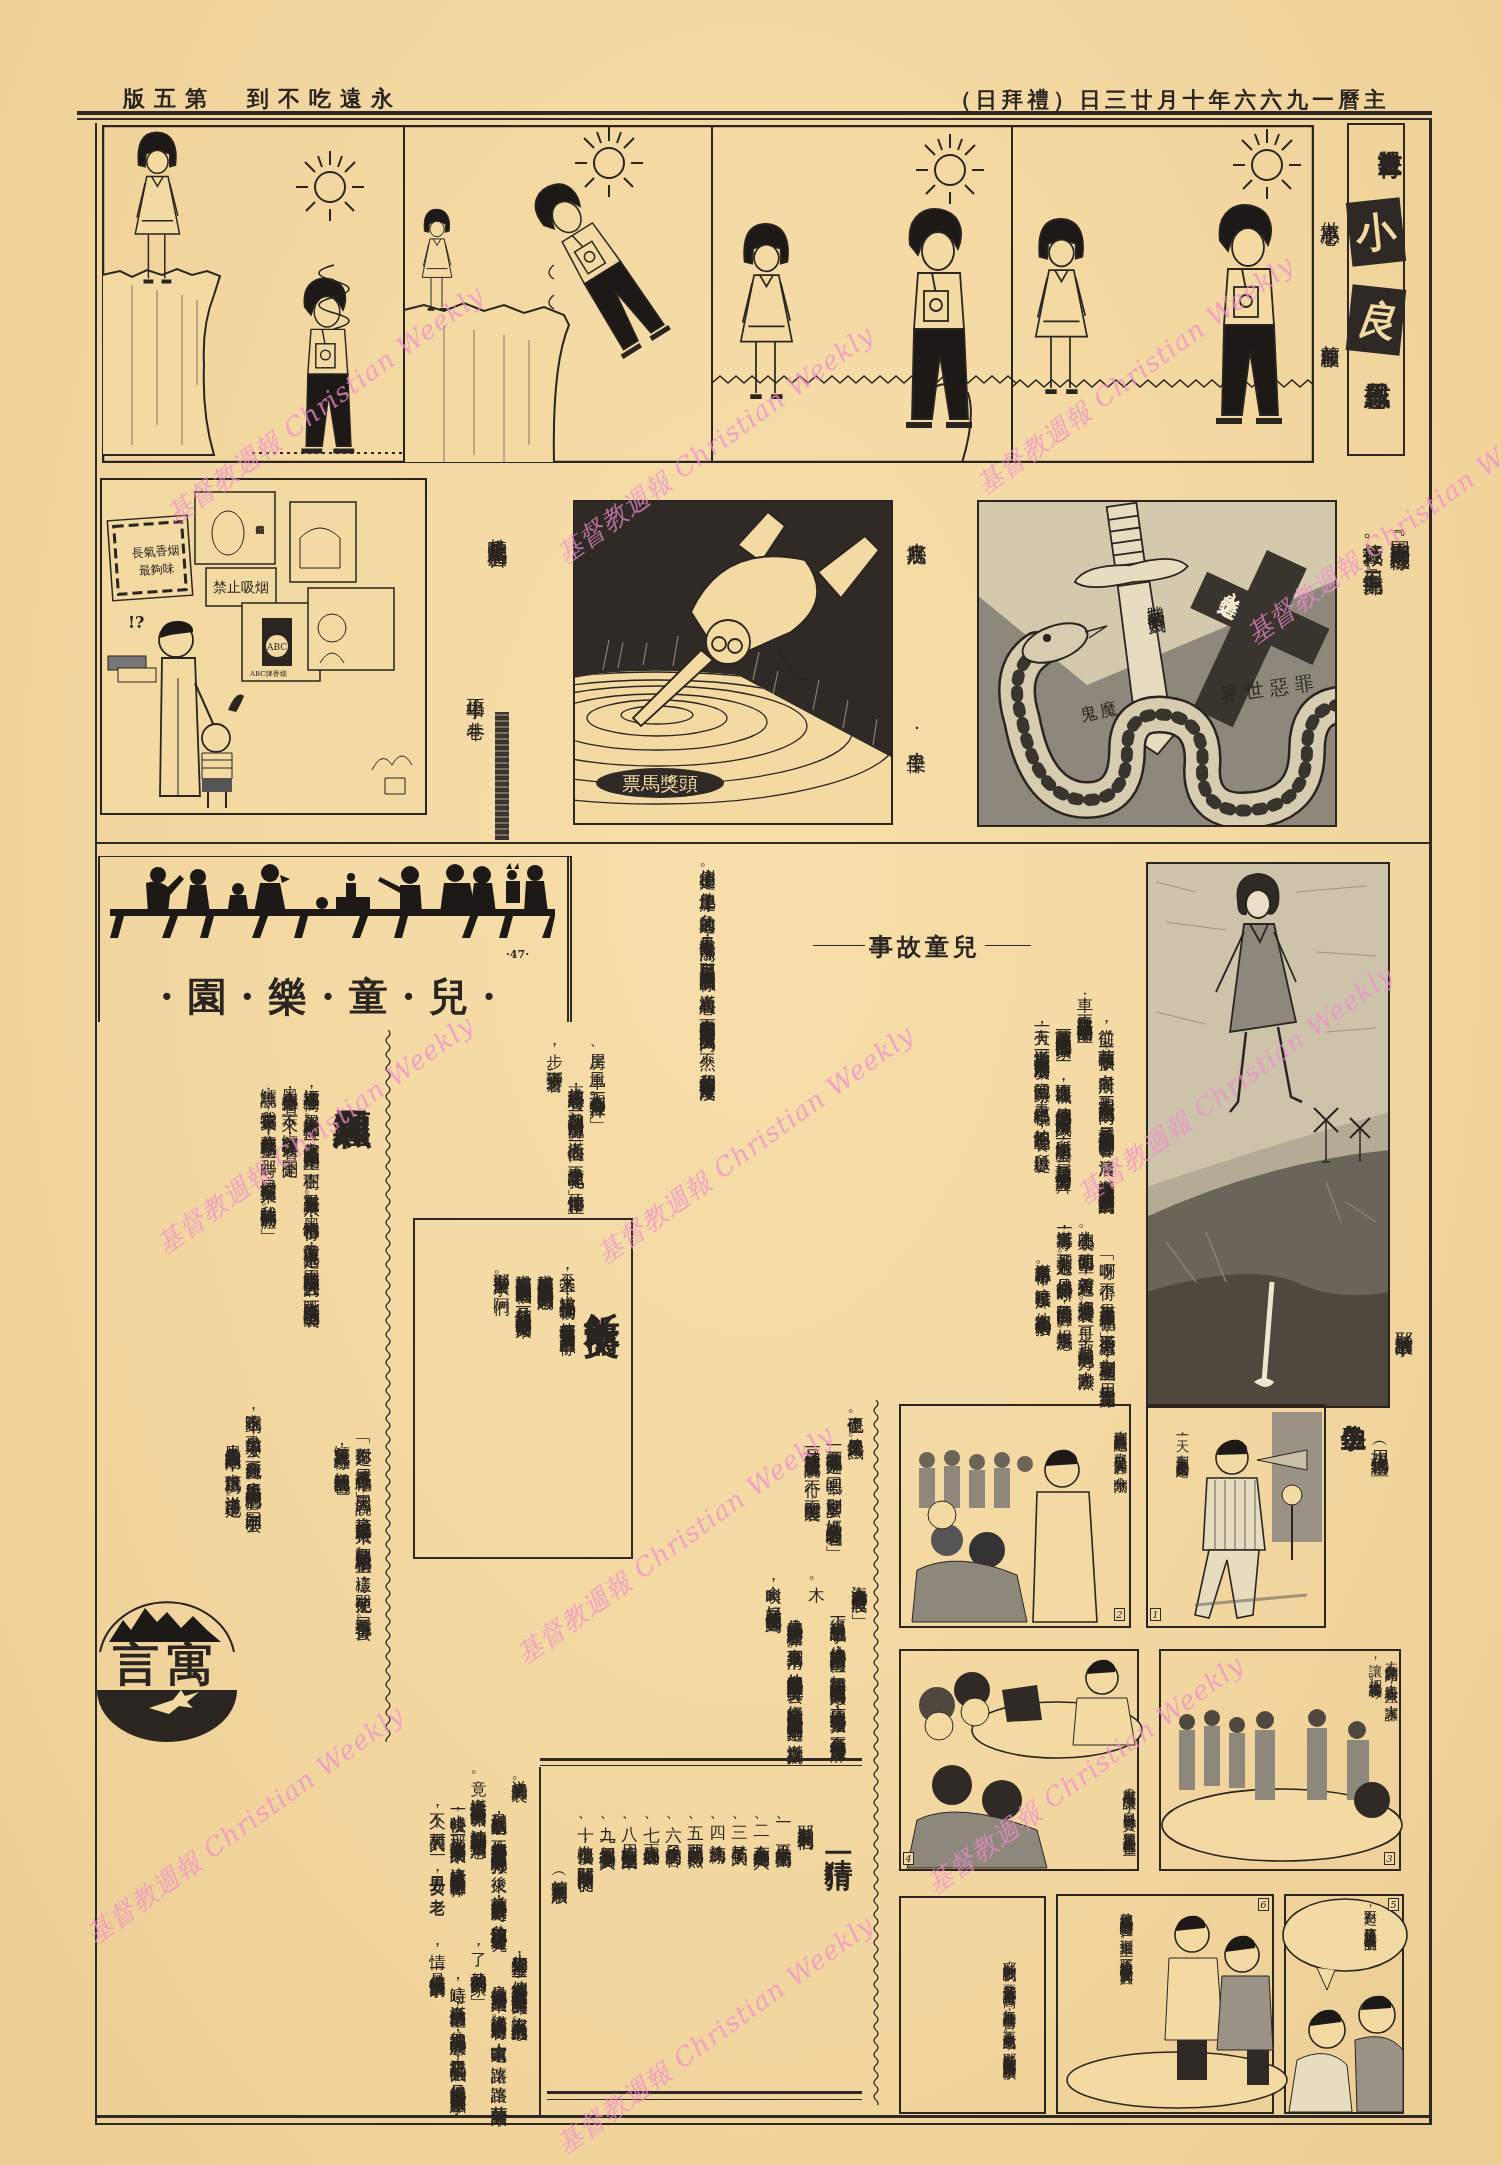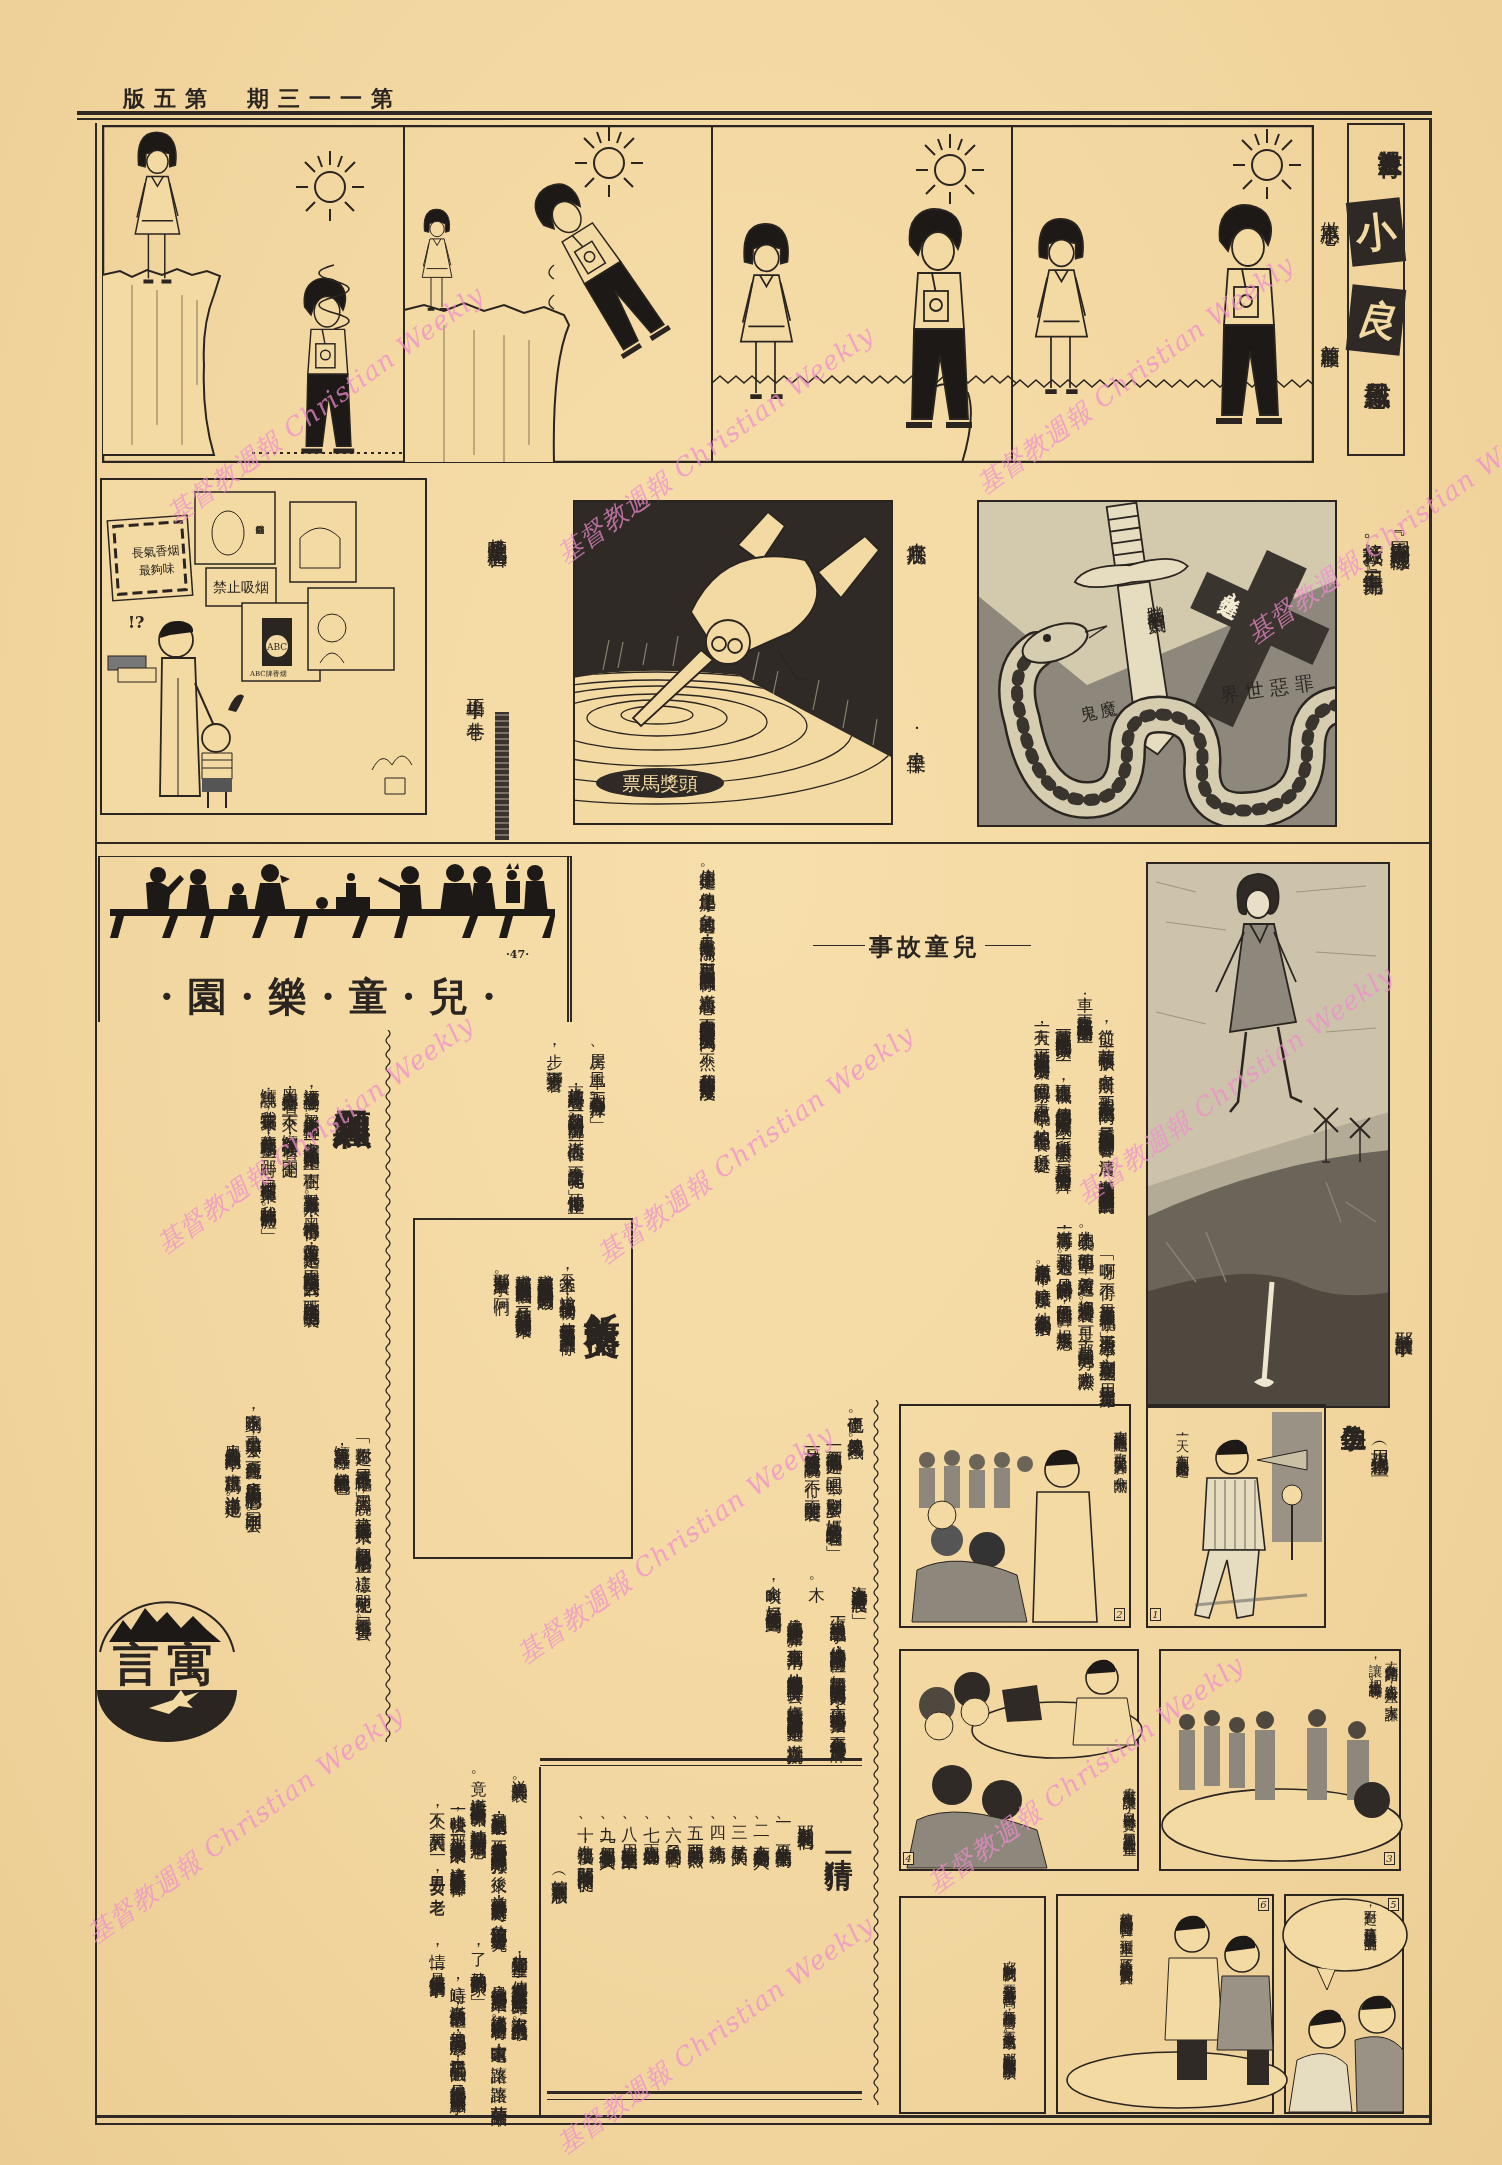--- a/index.html
+++ b/index.html
@@ -48,21 +48,22 @@
         <path d="M44,68 L52,110" fill="none"></path>
         <rect x="36" y="86" width="24" height="30" fill="#f3d9a2"></rect>
         <circle cx="48" cy="100" r="6" fill="none"></circle>
         <path d="M26,124 L76,124 L80,214 L62,214 L52,150 L44,214 L24,214 Z" fill="#1c1916"></path>
         <path d="M18,220 h26 M58,220 h26" stroke-width="6"></path>
       </g>
       <path id="zz" d="M0,0 l8,-7 l8,7 l8,-7 l8,7 l8,-7 l8,7 l8,-7 l8,7 l8,-7 l8,7 l8,-7 l8,7 l8,-7 l8,7 l8,-7 l8,7 l8,-7 l8,7 l8,-7 l8,7 l8,-7 l8,7 l8,-7 l8,7 l8,-7 l8,7 l8,-7 l8,7 l8,-7 l8,7 l8,-7 l8,7 l8,-7 l8,7 l8,-7 l8,7 l8,-7 l8,7" fill="none" stroke="#2a2520" stroke-width="1.6"></path>
     </defs>
   </svg>
 
-  <div class="abs rtl" style="left:110px;top:84px;width:292px;font-size:22px;letter-spacing:9px;font-weight:bold;text-align:right;">第一一三期　第五版</div>
+  <div class="abs rtl" style="left:110px;top:84px;width:292px;font-size:22px;letter-spacing:9px;font-weight:bold;text-align:right;">永遠吃不到　第五版</div>
+  <div class="abs rtl" style="left:938px;top:85px;width:452px;font-size:21.5px;letter-spacing:4.4px;font-weight:bold;text-align:right;">主曆一九六六年十月廿三日（禮拜日）</div>
   <div class="ln" style="left:77px;top:111px;width:1355px;height:4px;"></div>
   <div class="ln" style="left:77px;top:118px;width:1355px;height:1.5px;"></div>
 
   <div class="ln" style="left:95px;top:123px;width:2px;height:2002px;"></div>
   <div class="ln" style="left:1429px;top:118px;width:3px;height:2007px;"></div>
   <div class="ln" style="left:95px;top:2115px;width:1337px;height:3px;"></div>
   <div class="ln" style="left:95px;top:2123px;width:1337px;height:1.5px;"></div>
 
   <svg class="abs" style="left:102px;top:125px" width="1212" height="338" viewBox="0 0 1212 338">
     <rect x="1" y="1" width="1210" height="336" fill="none" stroke="#2a2520" stroke-width="2.5"></rect>

